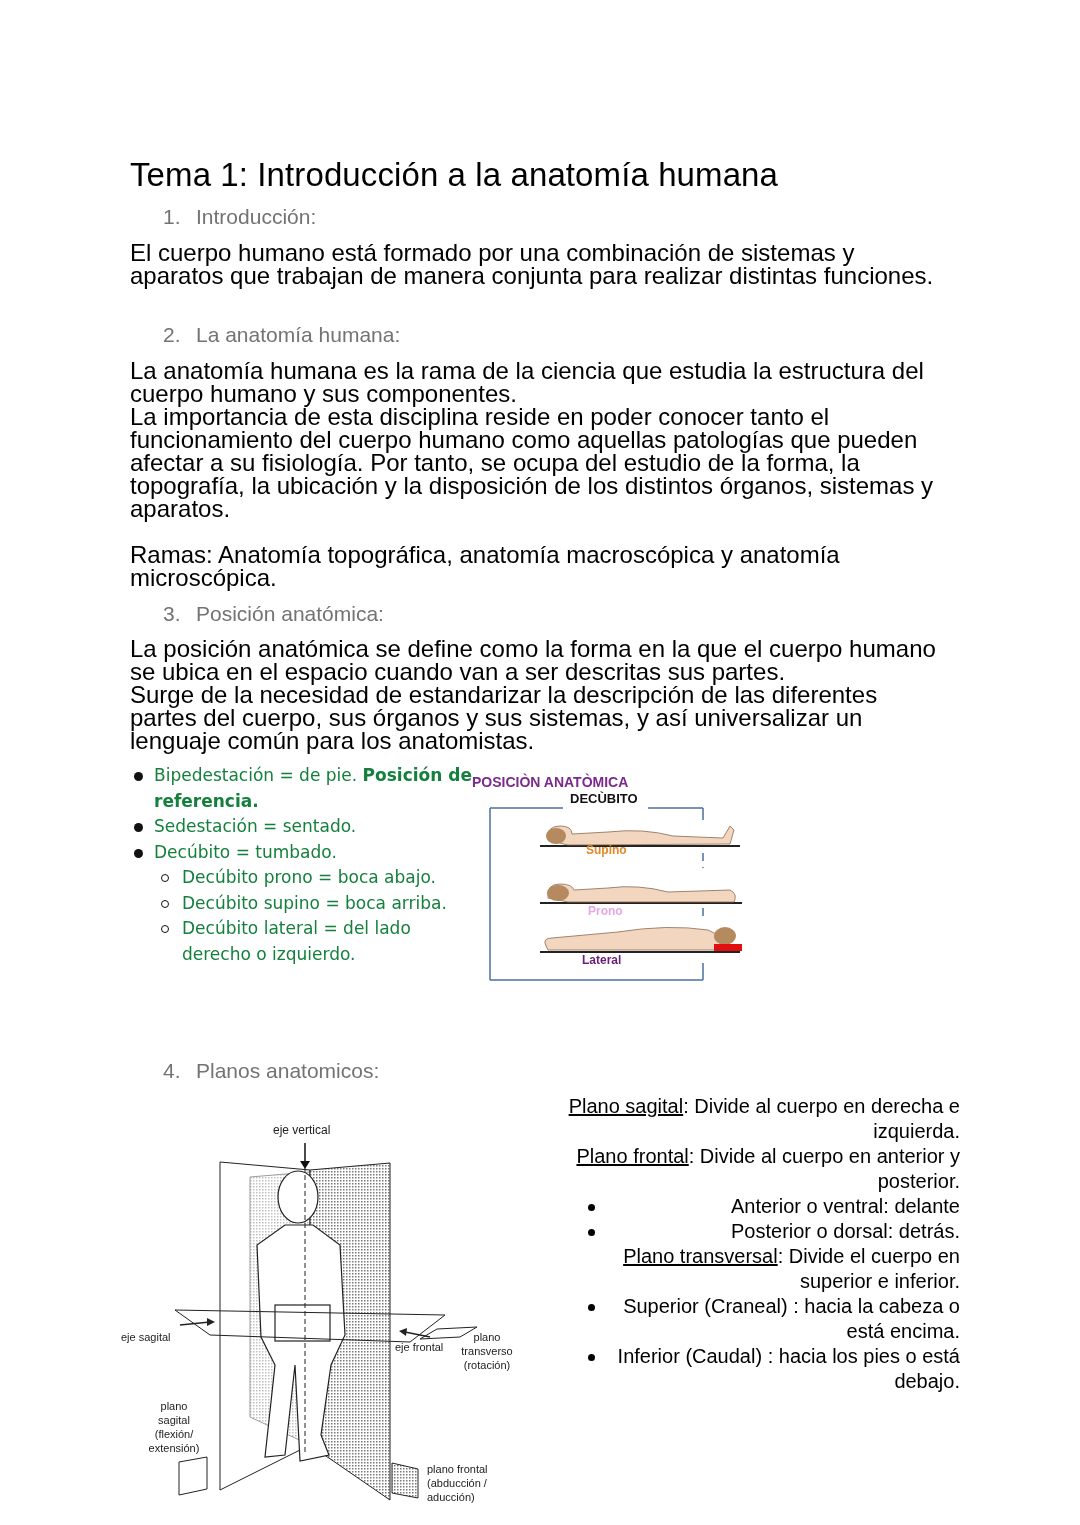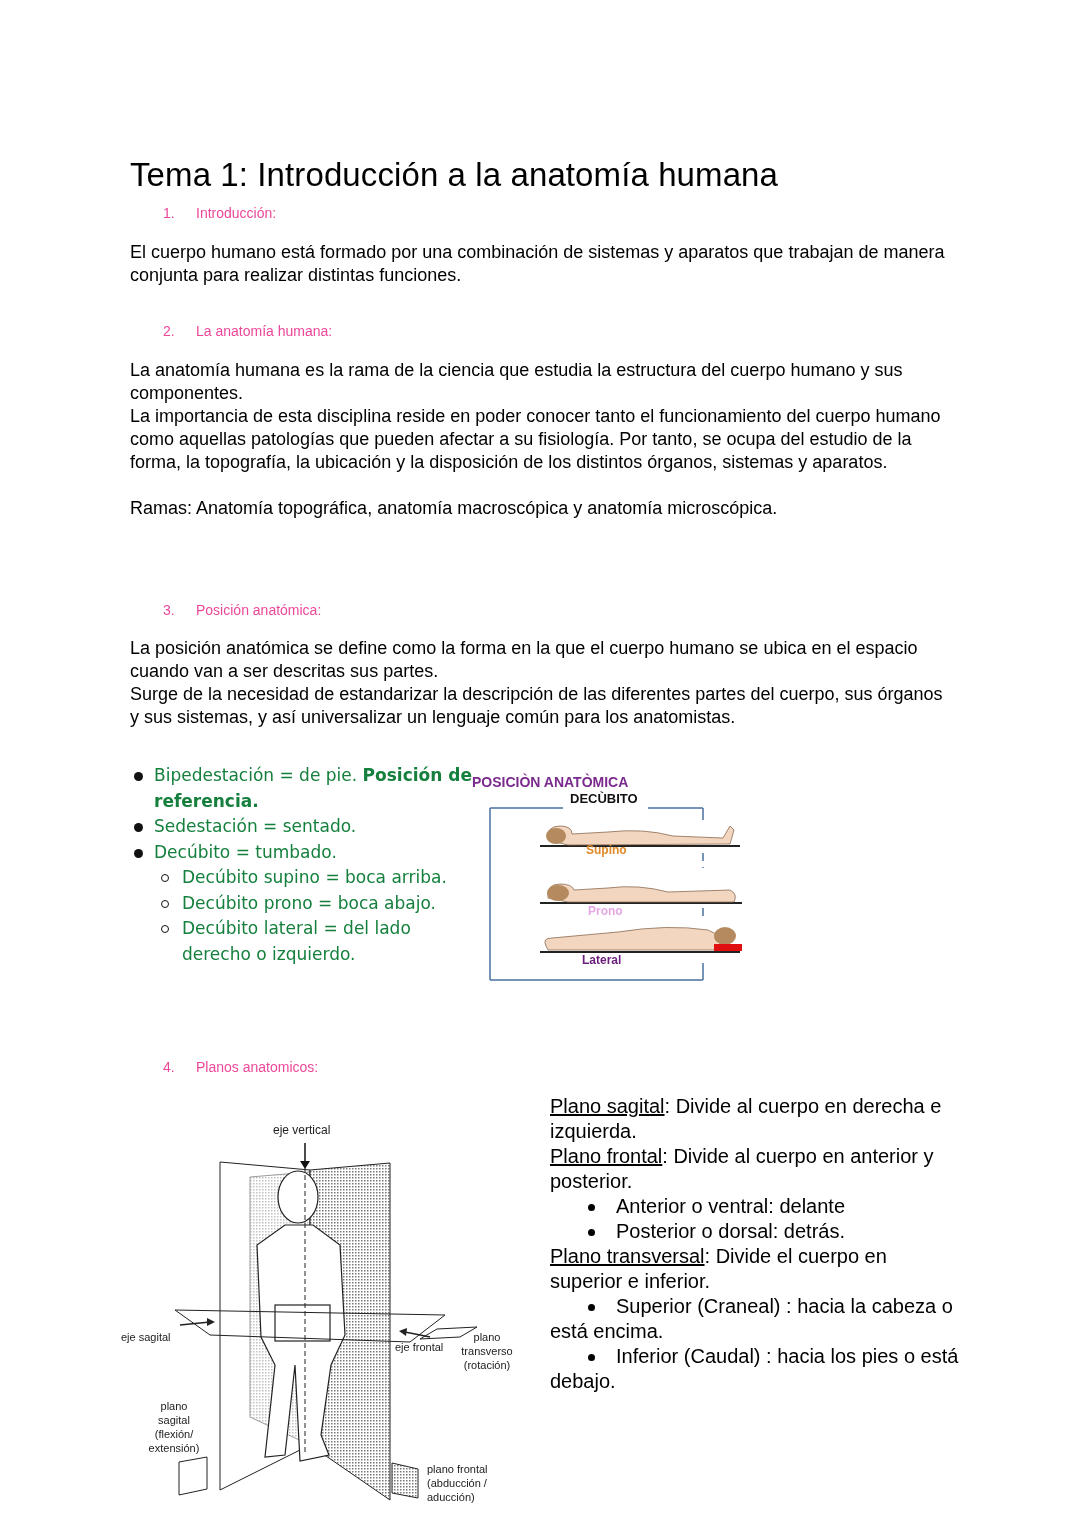--- a/index.html
+++ b/index.html
@@ -1,32 +1,32 @@
 <!DOCTYPE html>
 <html><head>
 <meta charset="utf-8">
 <style>
   html, body { margin: 0; padding: 0; background: #ffffff; }
   body { width: 1080px; height: 1525px; position: relative; overflow: hidden; font-family: "Liberation Sans", sans-serif; color: #000; }
   .abs { position: absolute; }
   .title { left: 130px; top: 128px; font-size: 33px; font-weight: normal; letter-spacing: 0.1px; margin-top: 28px; }
-  .h2 { left: 163px; font-size: 14px; color: #ec4899; }
+  .h2 { left: 163px; font-size: 21px; color: #737373; }
   .h2 .num { display: inline-block; width: 33px; }
-  .para { left: 130px; width: 820px; font-size: 18px; line-height: 23px; }
+  .para { left: 130px; width: 820px; font-size: 24px; line-height: 23px; }
   .para p { margin: 0; }
   .gap { height: 23px; }
   .bullets { left: 132px; top: 763px; width: 340px; font-family: "DejaVu Sans", sans-serif; font-size: 17px; line-height: 25.5px; color: #15803d; }
   .bullets .li { position: relative; padding-left: 22px; }
   .bullets .li .dot { position: absolute; left: 2px; top: 9px; width: 9px; height: 9px; border-radius: 50%; background: #111; }
   .bullets .sub { position: relative; padding-left: 50px; }
   .bullets .sub .ring { position: absolute; left: 29px; top: 9px; width: 6px; height: 6px; border-radius: 50%; border: 1.6px solid #111; }
   .bullets b { font-weight: bold; }
   .fig1 { left: 468px; top: 768px; width: 290px; height: 225px; }
   .fig2 { left: 115px; top: 1105px; width: 415px; height: 415px; }
-  .planes { left: 550px; top: 1094px; width: 410px; font-size: 20px; line-height: 25px; }
+  .planes { left: 550px; top: 1094px; width: 410px; font-size: 20px; line-height: 25px; text-align: right; }
   .planes p { margin: 0; }
   .planes u { text-decoration: underline; }
   .planes .b { padding-left: 34px; position: relative; }
   .planes .b .bd { position: absolute; left: 38px; top: 10px; width: 7px; height: 7px; border-radius: 50%; background: #000; }
   .planes .b span.t { padding-left: 32px; }
   svg text { font-family: "Liberation Sans", sans-serif; }
 </style>
 </head>
 <body>
 
@@ -54,22 +54,22 @@
 </div>
 <div class="abs para" style="top:637px">
   <p>La posición anatómica se define como la forma en la que el cuerpo humano se ubica en el espacio cuando van a ser descritas sus partes.</p>
   <p>Surge de la necesidad de estandarizar la descripción de las diferentes partes del cuerpo, sus órganos y sus sistemas, y así universalizar un lenguaje común para los anatomistas.</p>
 </div>
 
 <div class="abs bullets">
   <div class="li"><span class="dot"></span><span>Bipedestación = de pie. </span><b>Posición de referencia.</b></div>
   <div class="li"><span class="dot"></span><span>Sedestación = sentado.</span></div>
   <div class="li"><span class="dot"></span><span>Decúbito = tumbado.</span></div>
+  <div class="sub"><span class="ring"></span><span>Decúbito prono = boca abajo.</span></div>
   <div class="sub"><span class="ring"></span><span>Decúbito supino = boca arriba.</span></div>
-  <div class="sub"><span class="ring"></span><span>Decúbito prono = boca abajo.</span></div>
   <div class="sub"><span class="ring"></span><span>Decúbito lateral = del lado derecho o izquierdo.</span></div>
 </div>
 
 <div class="abs fig1">
   <svg width="290" height="225" viewBox="0 0 290 225">
     <text x="4" y="19" font-size="14" font-weight="bold" fill="#7a2a8c">POSICIÒN ANATÒMICA</text>
     <text x="102" y="35" font-size="13" font-weight="bold" fill="#111">DECÙBITO</text>
 
     <g stroke="#4a6fa0" stroke-width="1.5" fill="none">
       <line x1="22" y1="40" x2="95" y2="40"></line>

